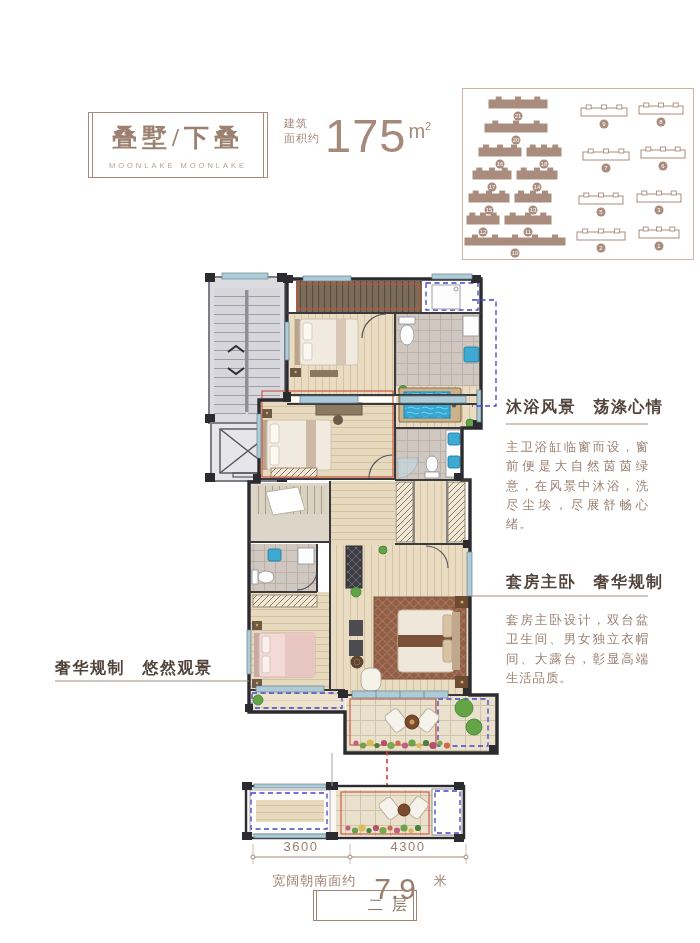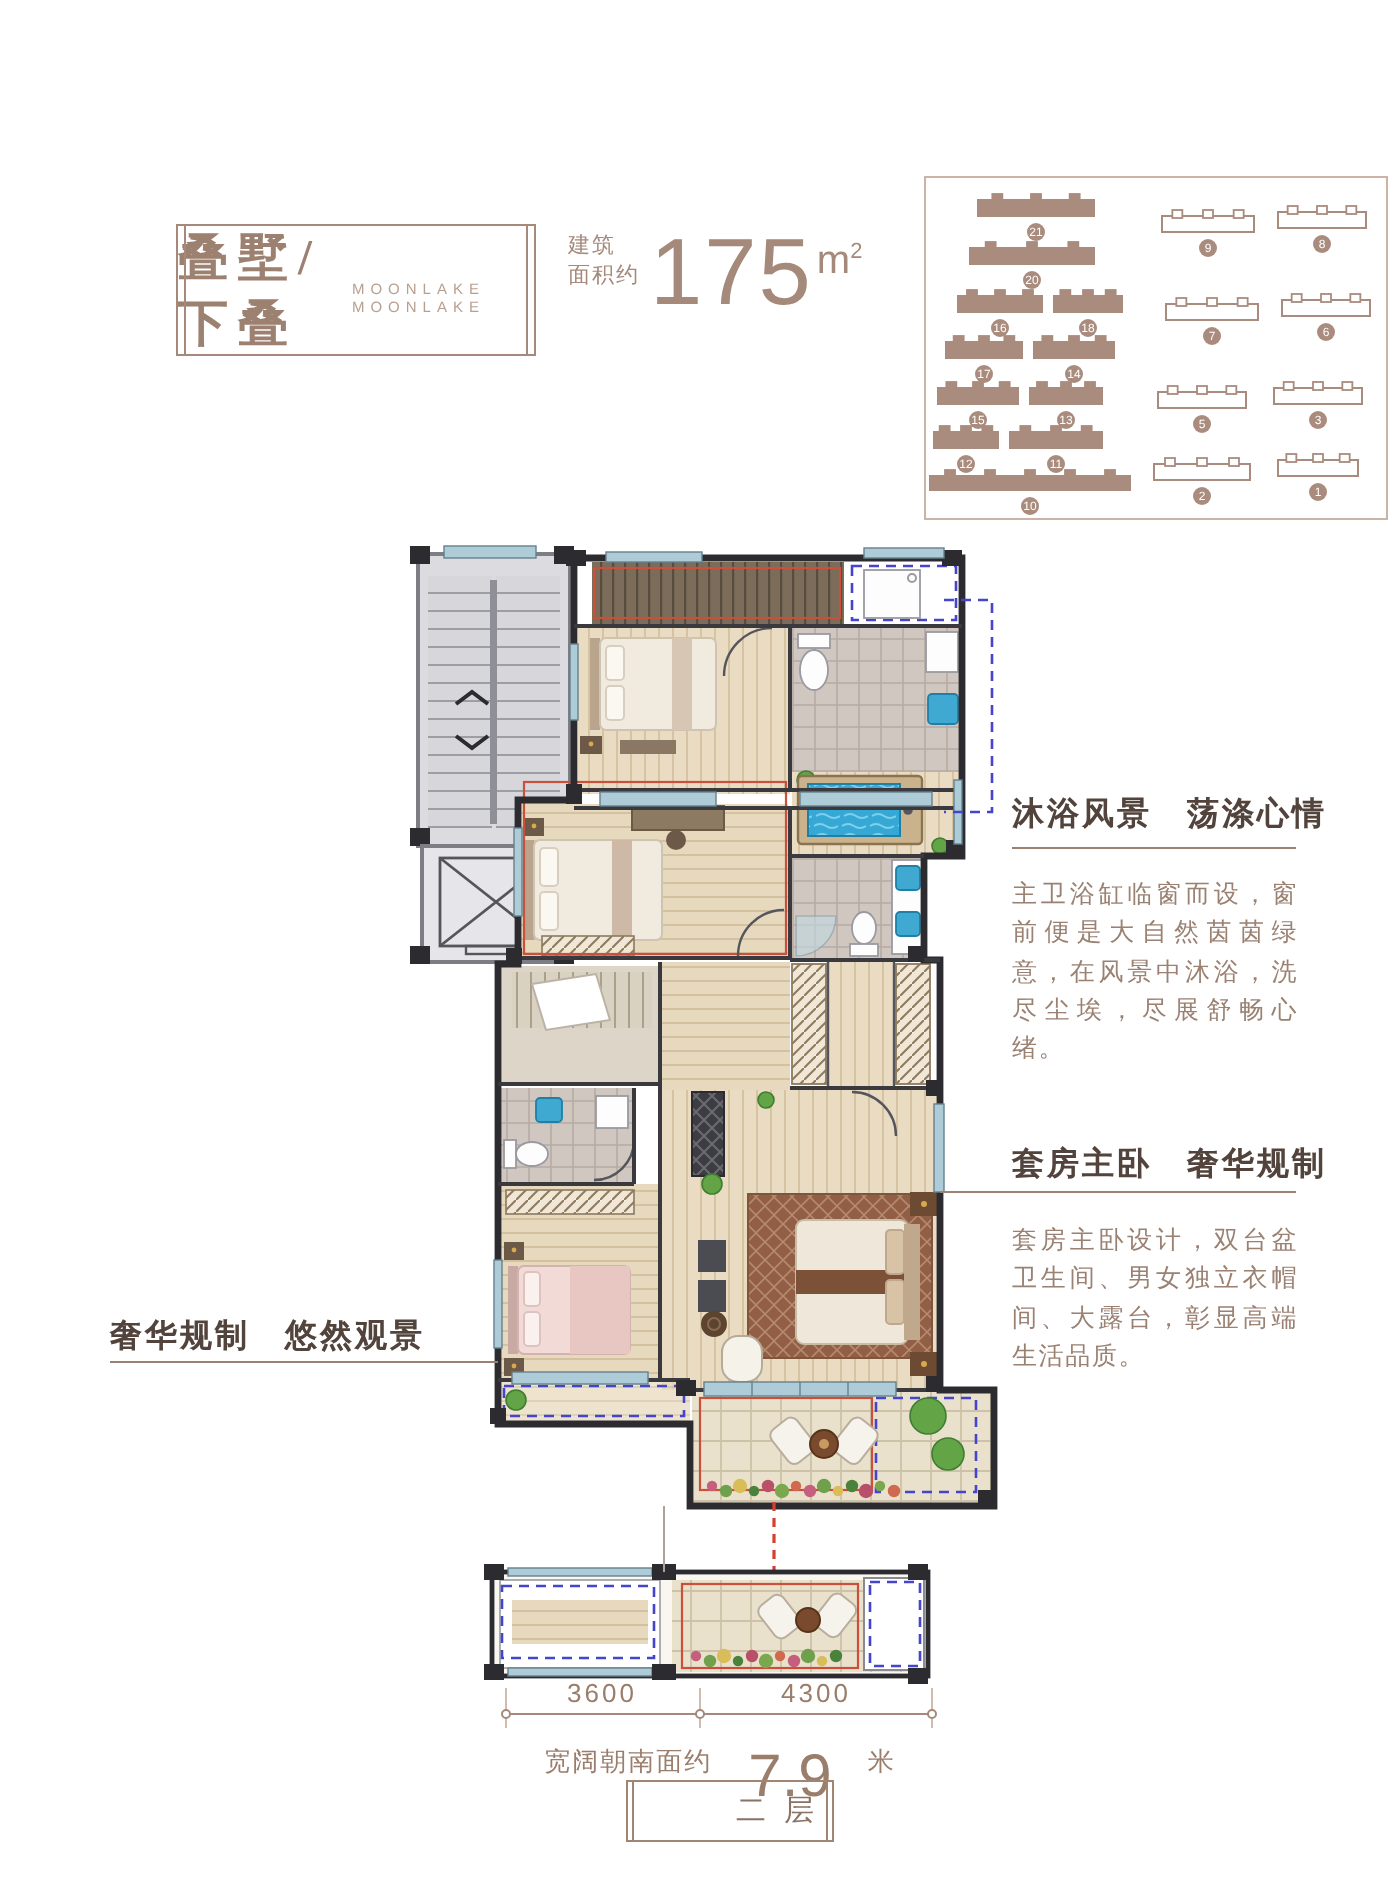--- a/index.html
+++ b/index.html
@@ -2,21 +2,21 @@
 <html><head>
 <meta charset="utf-8">
 <style>
   html,body{margin:0;padding:0;background:#fff;}
   .page{position:relative;width:700px;height:943px;background:#fff;overflow:hidden;
         font-family:"Liberation Sans","DejaVu Sans",sans-serif;}
   .abs{position:absolute;}
 
   
   .title-box{left:88px;top:112px;width:178px;height:64px;border:1px solid #a5897a;
-             display:flex;flex-direction:row;align-items:center;justify-content:center;}
+             display:flex;flex-direction:column;align-items:center;justify-content:center;}
   .title-box .inner-l,.title-box .inner-r{position:absolute;top:0;bottom:0;width:1px;background:#a5897a;}
   .title-box .inner-l{left:3px}.title-box .inner-r{right:3px}
   .main-title{font-size:25px;color:#9c8070;letter-spacing:5px;font-weight:700;
               font-family:"Liberation Serif","DejaVu Serif",serif;}
   .sub-title{font-size:7.5px;color:#b8a090;letter-spacing:3px;margin-top:7px;}
   .area-block{left:284px;top:116px;height:62px;display:flex;color:#a5897a;}
   .area-label{font-size:11px;line-height:15px;margin:0 5px 10px 0;letter-spacing:1px;}
   .area-value{font-size:47px;line-height:40px;letter-spacing:1px;}
   .area-unit{font-size:20px;line-height:20px;margin:0 0 2px 2px;}
   .area-unit sup{font-size:11px;}

